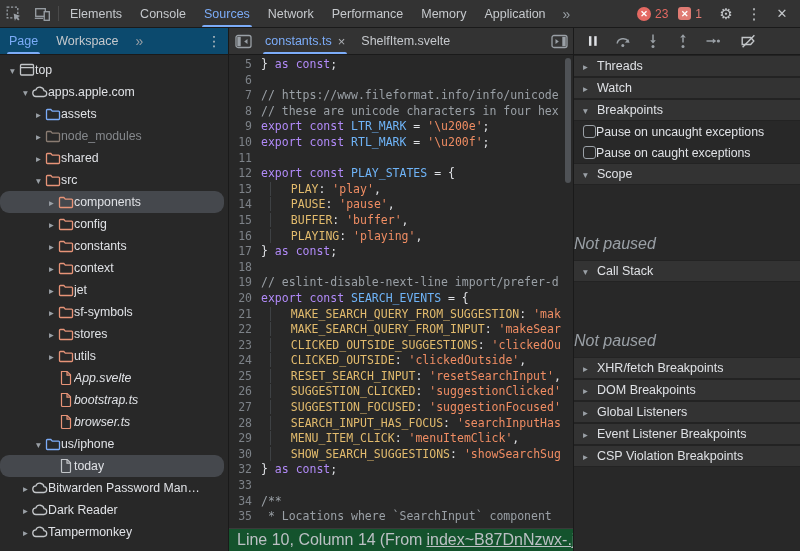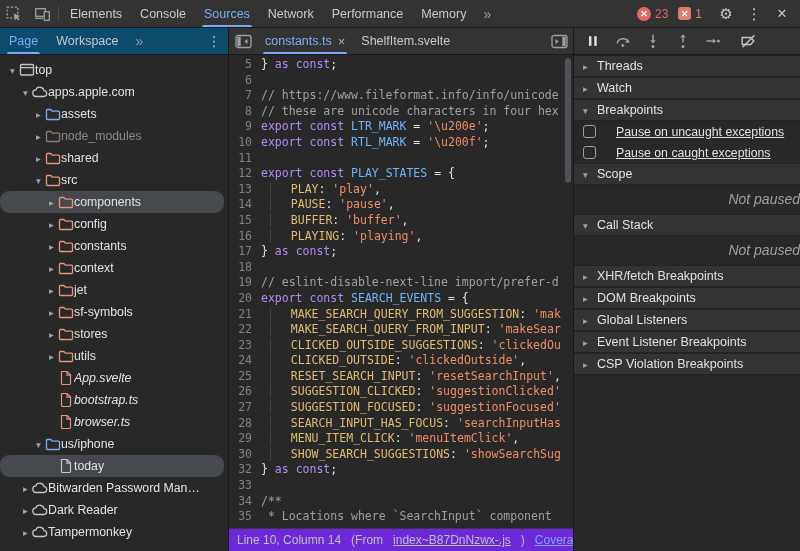--- a/index.html
+++ b/index.html
@@ -59,37 +59,37 @@
   .code-wrap { flex:1; position:relative; overflow:hidden; padding-top:2px; }
   .cl { display:flex; height:15.6px; line-height:15.6px;
         font-family:"DejaVu Sans Mono", monospace; font-size:11.5px; white-space:pre; }
   .ln { flex:0 0 32px; width:32px; text-align:right; padding-right:9px; color:#7d8288; }
   .ct { flex:1; overflow:hidden; }
   .tk-p { color:#dfe1e5; } .tk-k { color:#b18af8; } .tk-v { color:#6fb4f8; }
   .tk-o { color:#e2bb6d; } .tk-s { color:#f08d63; } .tk-c { color:#9aa0a6; }
   .tk-i { box-shadow:inset 1px 0 0 #3e4144; margin-left:9px; }
   .vscroll { position:absolute; top:3px; right:2px; width:6px; bottom:3px; }
   .vthumb { position:absolute; top:0; width:6px; height:125px; background:#4f5256; border-radius:3px; }
-  .statusbar { height:23px; flex:0 0 23px; border-top:1px solid #3a3a3a; background:#6d28d9;
-               display:flex; align-items:center; padding:0 8px; gap:10px; color:#bcc0c4;
-               font-size:12px; white-space:nowrap; overflow:hidden; }
+  .statusbar { height:23px; flex:0 0 23px; border-top:1px solid #3a3a3a; background:#14532d;
+               display:flex; align-items:center; padding:0 8px; gap:4px; color:#bcc0c4;
+               font-size:16px; white-space:nowrap; overflow:hidden; }
   .sb-link { text-decoration:underline; }
   .sb-cov { margin-left:auto; color:#7cacf8;text-decoration:underline; }
 
   
   .dbg { width:226px; flex:0 0 226px; display:flex; flex-direction:column; background:#282828; min-height:0; }
   .dbg-toolbar { height:27px; flex:0 0 27px; background:#333; border-bottom:1px solid #1a1a1a;
                  display:flex; align-items:center; padding:0 4px; }
   .dbg-toolbar .icon-btn { width:30px; height:100%; }
   .dhead { height:22px; display:flex; align-items:center; gap:6px; padding:0 6px;
            background:#333; border-bottom:1px solid #232323; border-top:1px solid #232323; color:#dfe1e5; }
   .dhead .arr { width:11px; text-align:center; color:#9aa0a6; font-size:9.5px; }
-  .dcheck { height:21px; display:flex; align-items:center; gap:20px; padding:0 9px; color:#dfe1e5; font-size:12.3px;text-decoration:underline; }
+  .dcheck { height:21px; display:flex; align-items:center; gap:0; padding:0 9px; color:#dfe1e5; font-size:12.3px; }
   .cb { width:13px; height:13px; border:1px solid #9aa0a6; border-radius:3px; background:transparent; flex:0 0 13px; }
-  .dmsg { padding:6px 0 7px; text-align:right; font-style:italic; color:#9aa0a6; font-size:14px; }
+  .dmsg { padding:6px 0 7px; text-align:left; font-style:italic; color:#9aa0a6; font-size:16px;margin-top:44px; }
 </style>
 </head>
 <body>
 
 <div class="app">
 
   <div class="top-toolbar">
     <div class="icon-btn">
       <svg width="16" height="16" viewBox="0 0 16 16">
         <rect x="1.2" y="1.2" width="10.6" height="10.6" fill="none" stroke="#9aa0a6" stroke-width="1.3" stroke-dasharray="2.2,1.6"></rect>
@@ -104,20 +104,21 @@
       </svg>
     </div>
     <div class="vsep"></div>
     <div class="tabstrip">
         <div class="ttab">Elements</div>
         <div class="ttab">Console</div>
         <div class="ttab sel">Sources</div>
         <div class="ttab">Network</div>
         <div class="ttab">Performance</div>
         <div class="ttab">Memory</div>
+        <div class="ttab">Application</div>
       </div>
     <div class="more-chevron">
       <span>»</span>
     </div>
     <div class="tb-right">
       <div class="badge-group">
         <span class="badge-err">✕</span>
         <span class="badge-count">23</span>
       </div>
       <div class="badge-group">

